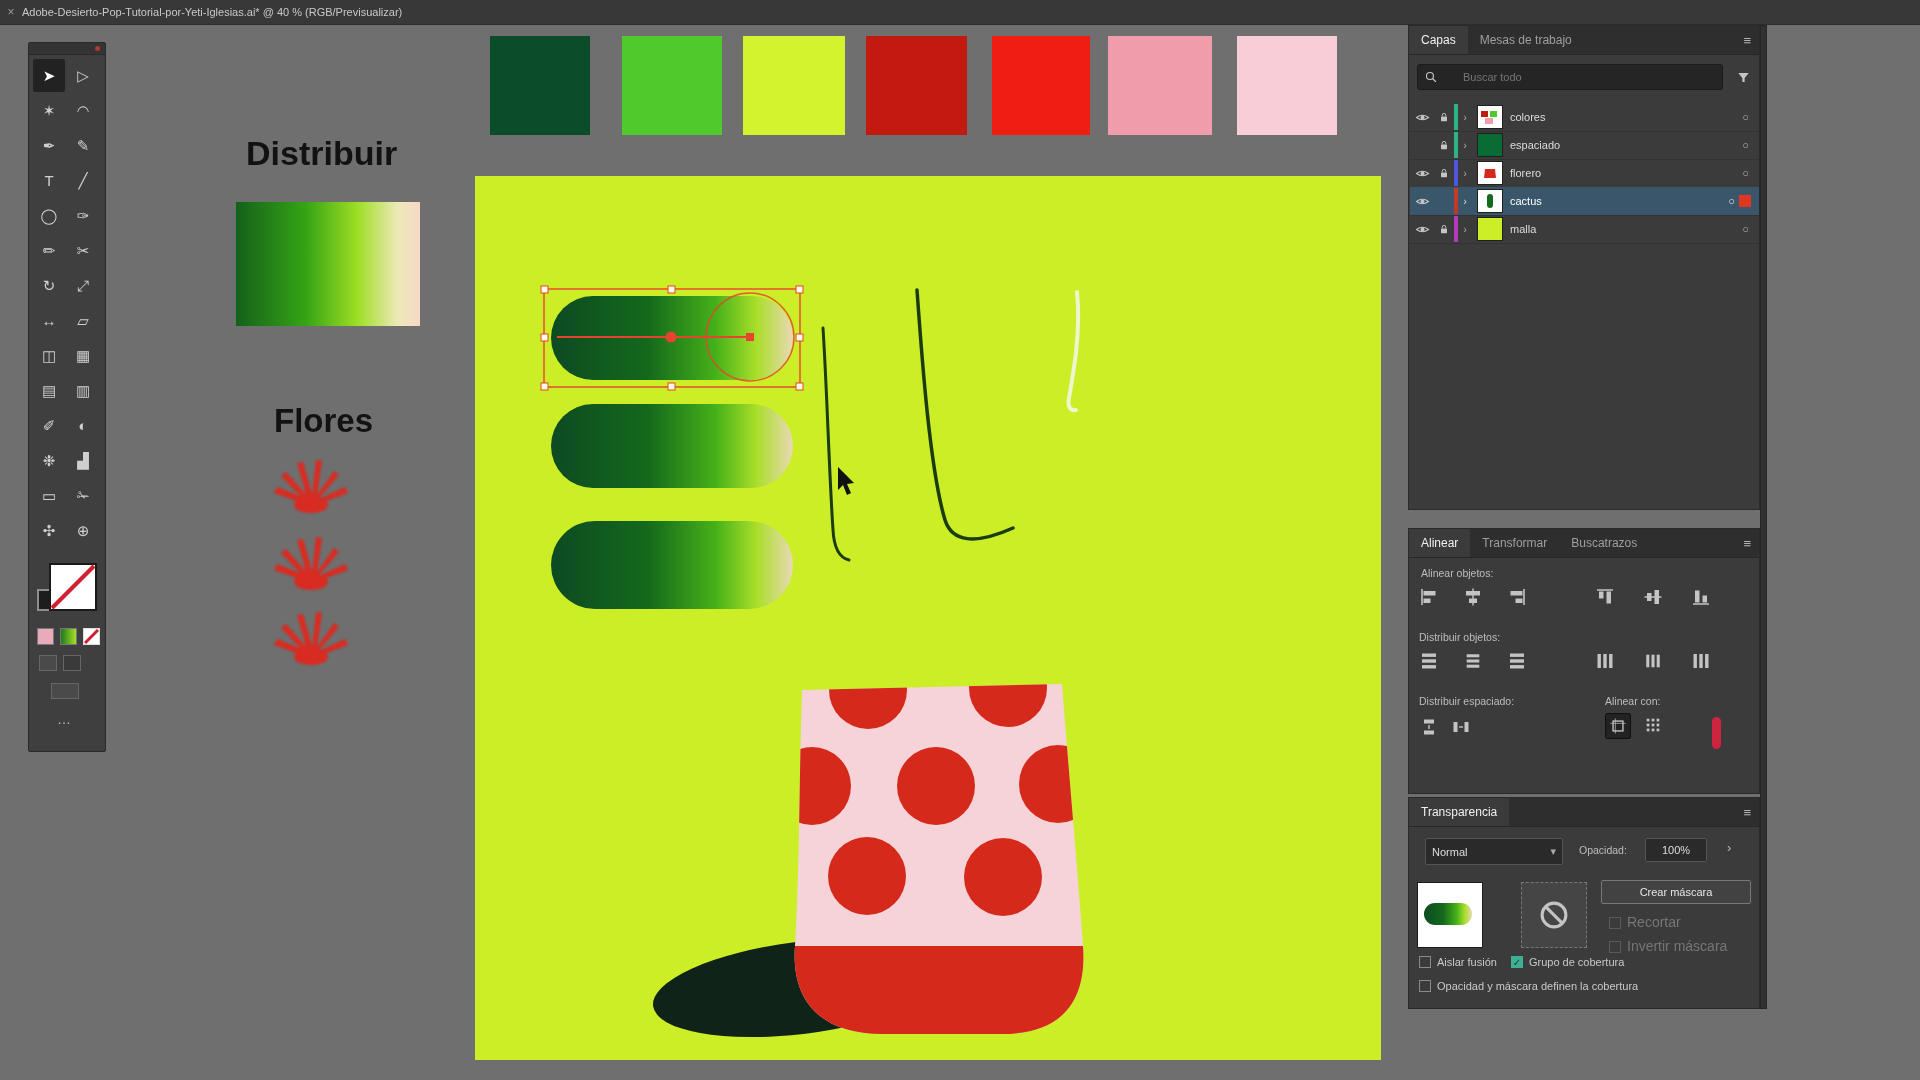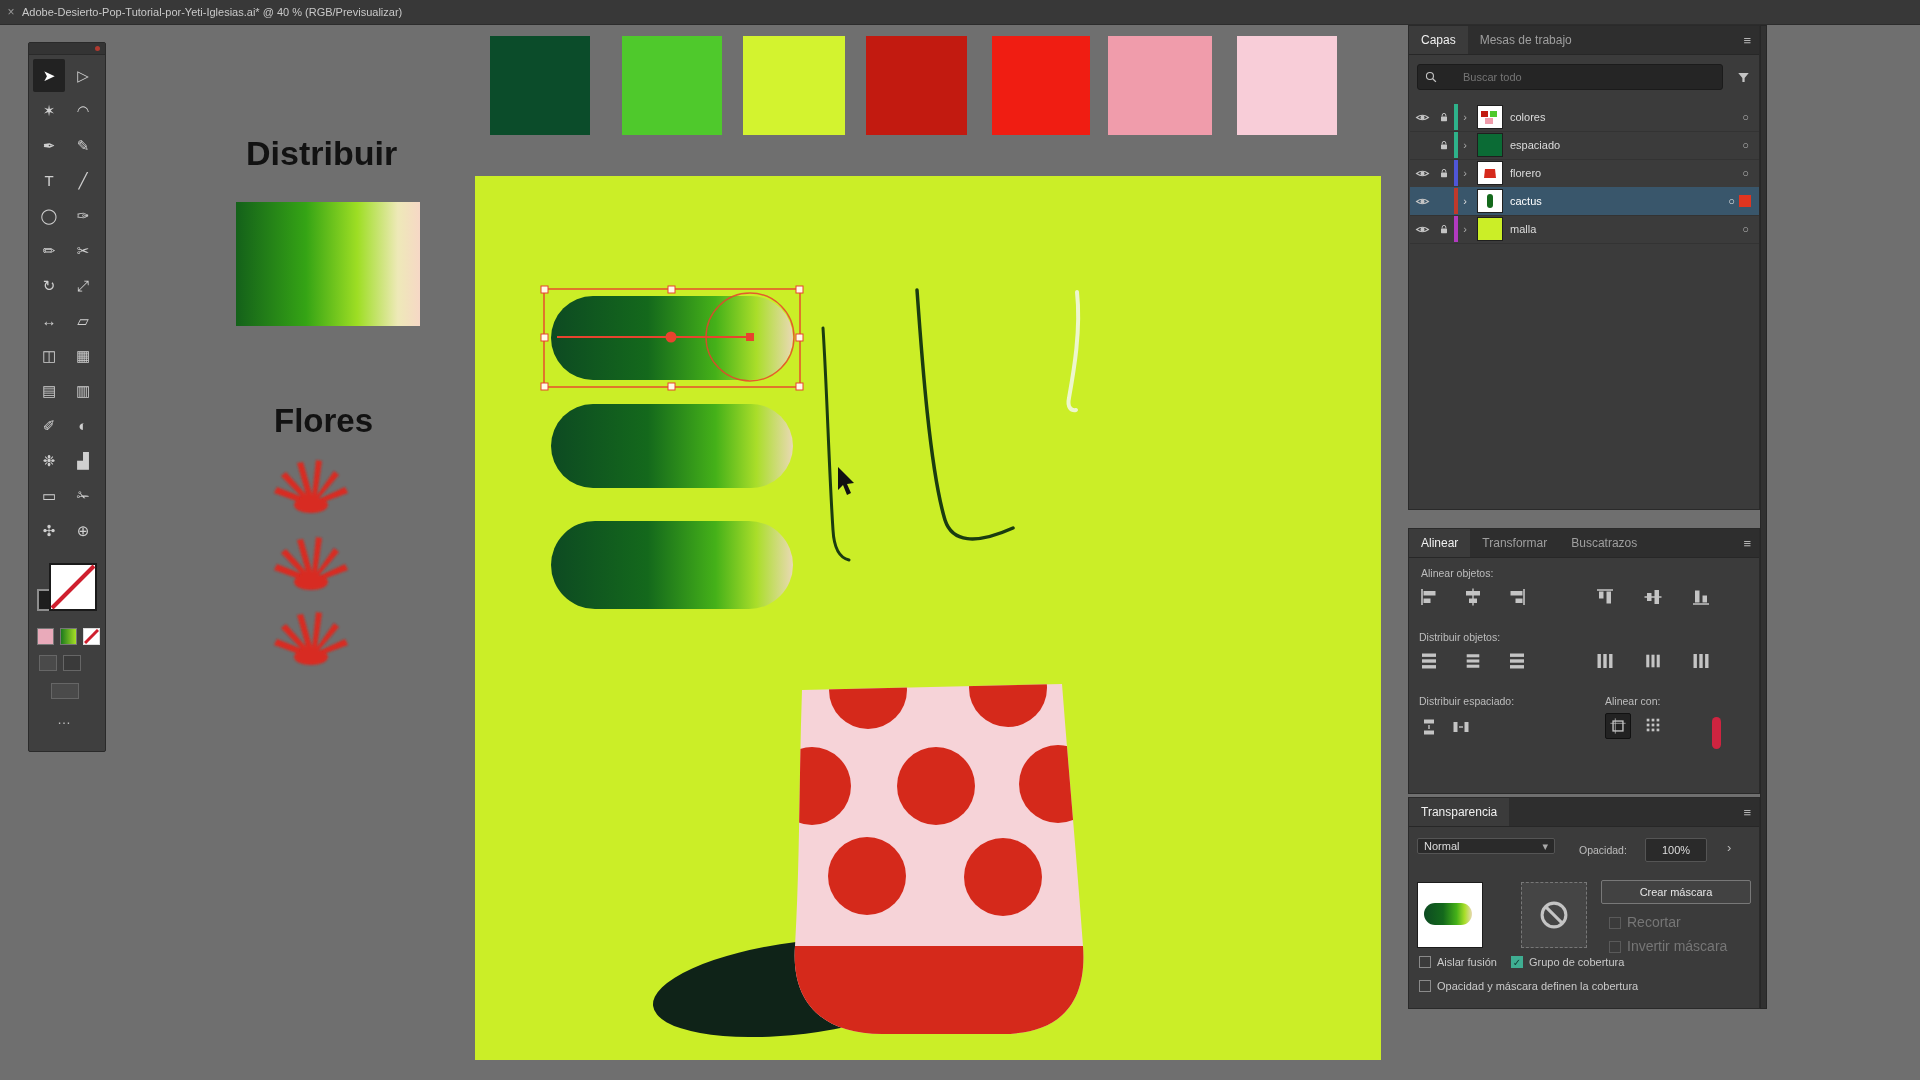--- a/index.html
+++ b/index.html
@@ -593,21 +593,21 @@
         </svg>
       </div>
     <div class="p" style="left:303px;top:188px;width:9px;height:32px;border-radius:5px;background:#cf2440"></div>
   </div>
 
   <div class="panel" style="left:1408px;top:797px;width:352px;height:212px">
     <div class="tabbar">
       <div class="tab active">Transparencia</div>
       <div class="menu-ic">≡</div>
     </div>
-    <div class="dropdown" style="left:8px;top:40px;width:138px;height:16px">
+    <div class="dropdown" style="left:16px;top:40px;width:138px;height:27px">
       <span>Normal</span>
       <span style="margin-left:auto;color:#aaa">▾</span>
     </div>
     <div class="slabel" style="left:170px;top:46px">Opacidad:</div>
     <div class="valbox" style="left:236px;top:40px;width:62px;height:24px">100%</div>
     <div class="p" style="left:318px;top:42px;color:#bbb;font-size:13px">›</div>
 
     <div class="p" style="left:8px;top:84px;width:64px;height:64px;background:#fff;border:1px solid #1c1c1c">
       <svg width="62" height="62" viewBox="0 0 62 62">
           <rect x="6" y="20" width="48" height="22" rx="11" fill="url(#gPill)"></rect>

